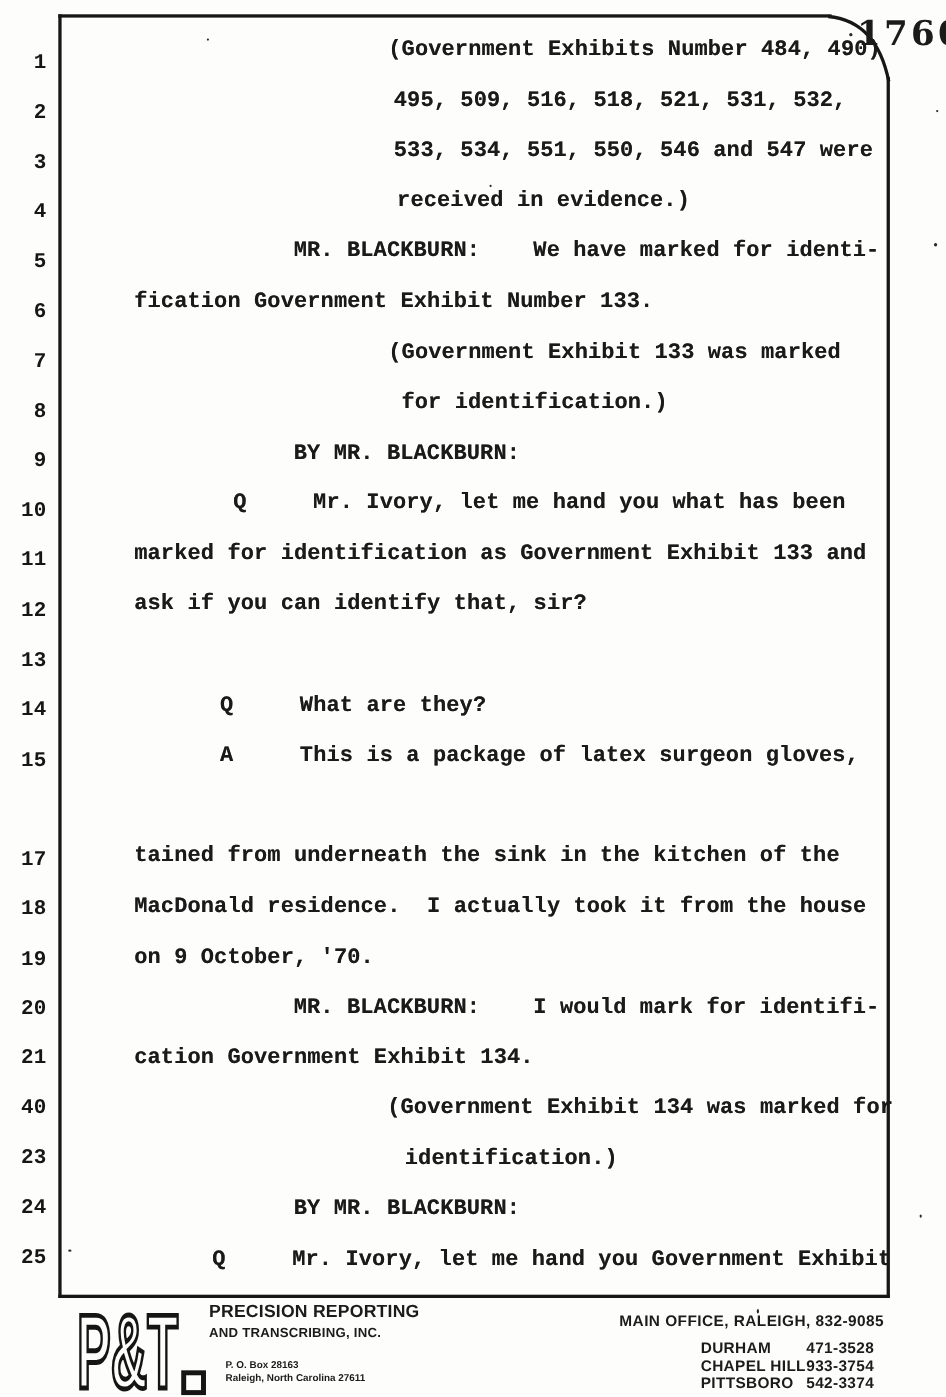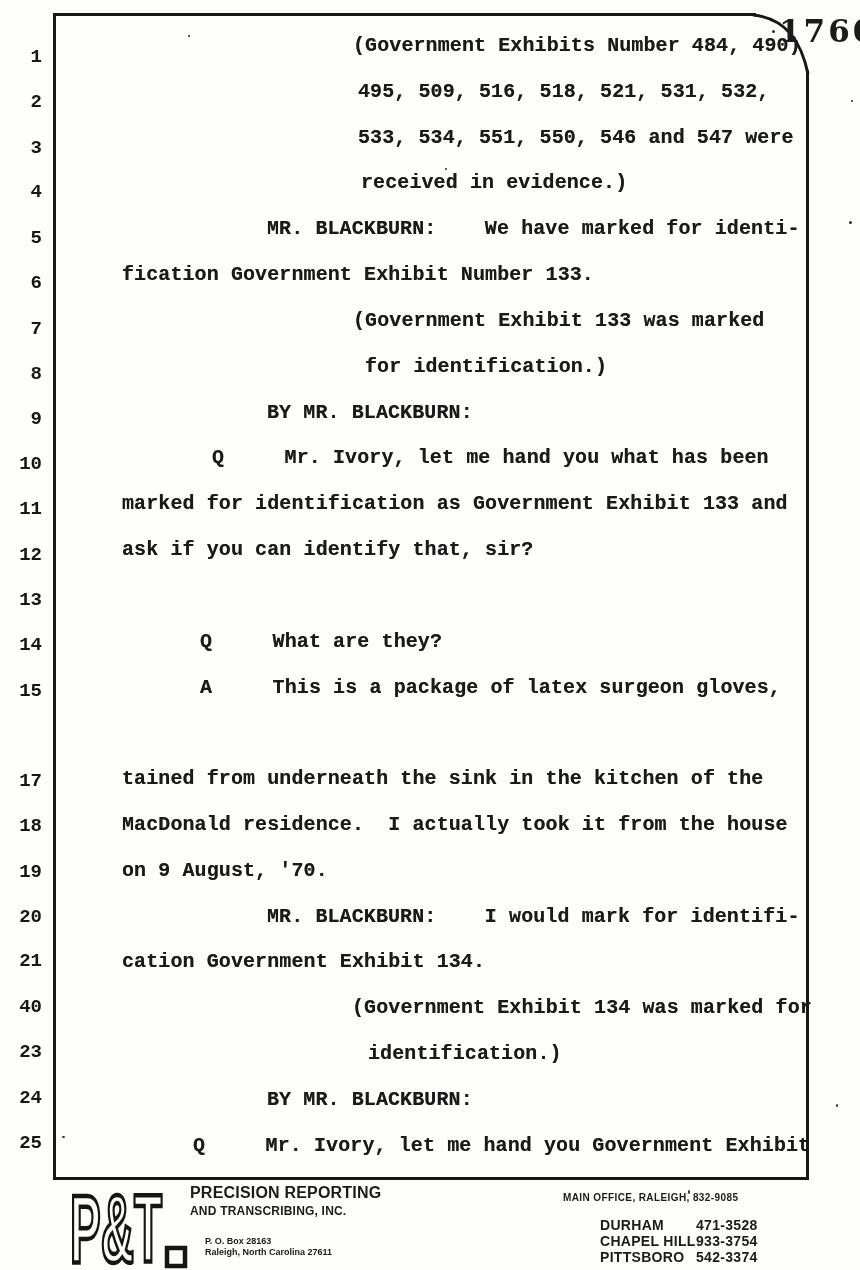--- a/index.html
+++ b/index.html
@@ -31,23 +31,23 @@
     font:bold 20px "Liberation Mono","DejaVu Sans Mono",monospace;
     letter-spacing:0.1px;color:#1a1a1a;text-shadow:0 0 0.6px rgba(25,25,25,.65);
   }
   
   .footer-sans{font-family:"Liberation Sans","DejaVu Sans",sans-serif;color:#1b1b1b;}
   .logo{position:absolute;left:70px;top:1186px;}
   .co1{position:absolute;left:190px;top:1184px;font-size:16px;font-weight:700;letter-spacing:0.2px;}
   .co2{position:absolute;left:190px;top:1204px;font-size:12px;font-weight:700;letter-spacing:0.2px;}
   .addr1{position:absolute;left:205px;top:1236px;font-size:9px;font-weight:700;}
   .addr2{position:absolute;left:205px;top:1247px;font-size:9px;font-weight:700;}
-  .main-office{position:absolute;left:563px;top:1192px;font-size:10px;font-weight:600;letter-spacing:0.4px;}
+  .main-office{position:absolute;left:563px;top:1192px;font-size:14px;font-weight:600;letter-spacing:0.4px;}
   .office-row{position:absolute;left:600px;font-size:14px;font-weight:600;letter-spacing:0.3px;}
-  .office-row .city{display:inline-block;width:96px;}
+  .office-row .city{display:inline-block;width:96px;margin-left:37px;}
   .office-row .phone{display:inline-block;}
   
   .speck{position:absolute;background:#2a2a2a;border-radius:50%;}
 </style>
 </head>
 <body>
 
 <div class="page">
 
   <div class="b b-left"></div>
@@ -121,21 +121,21 @@
   <div class="trow" style="top:767px">
       <span class="lnum" style="--ny:3px">17</span>
       <span class="ltxt" style="left:122px">tained from underneath the sink in the kitchen of the</span>
     </div>
   <div class="trow" style="top:813px">
       <span class="lnum" style="--ny:2px">18</span>
       <span class="ltxt" style="left:122px">MacDonald residence.  I actually took it from the house</span>
     </div>
   <div class="trow" style="top:859px">
       <span class="lnum" style="--ny:2px">19</span>
-      <span class="ltxt" style="left:122px">on 9 August, '70.</span>
+      <span class="ltxt" style="left:122px">on 9 October, '70.</span>
     </div>
   <div class="trow" style="top:905px">
       <span class="lnum" style="--ny:1px">20</span>
       <span class="ltxt" style="left:267px">MR. BLACKBURN:    I would mark for identifi-</span>
     </div>
   <div class="trow" style="top:950px">
       <span class="lnum" style="--ny:0px">21</span>
       <span class="ltxt" style="left:122px">cation Government Exhibit 134.</span>
     </div>
   <div class="trow" style="top:996px">

